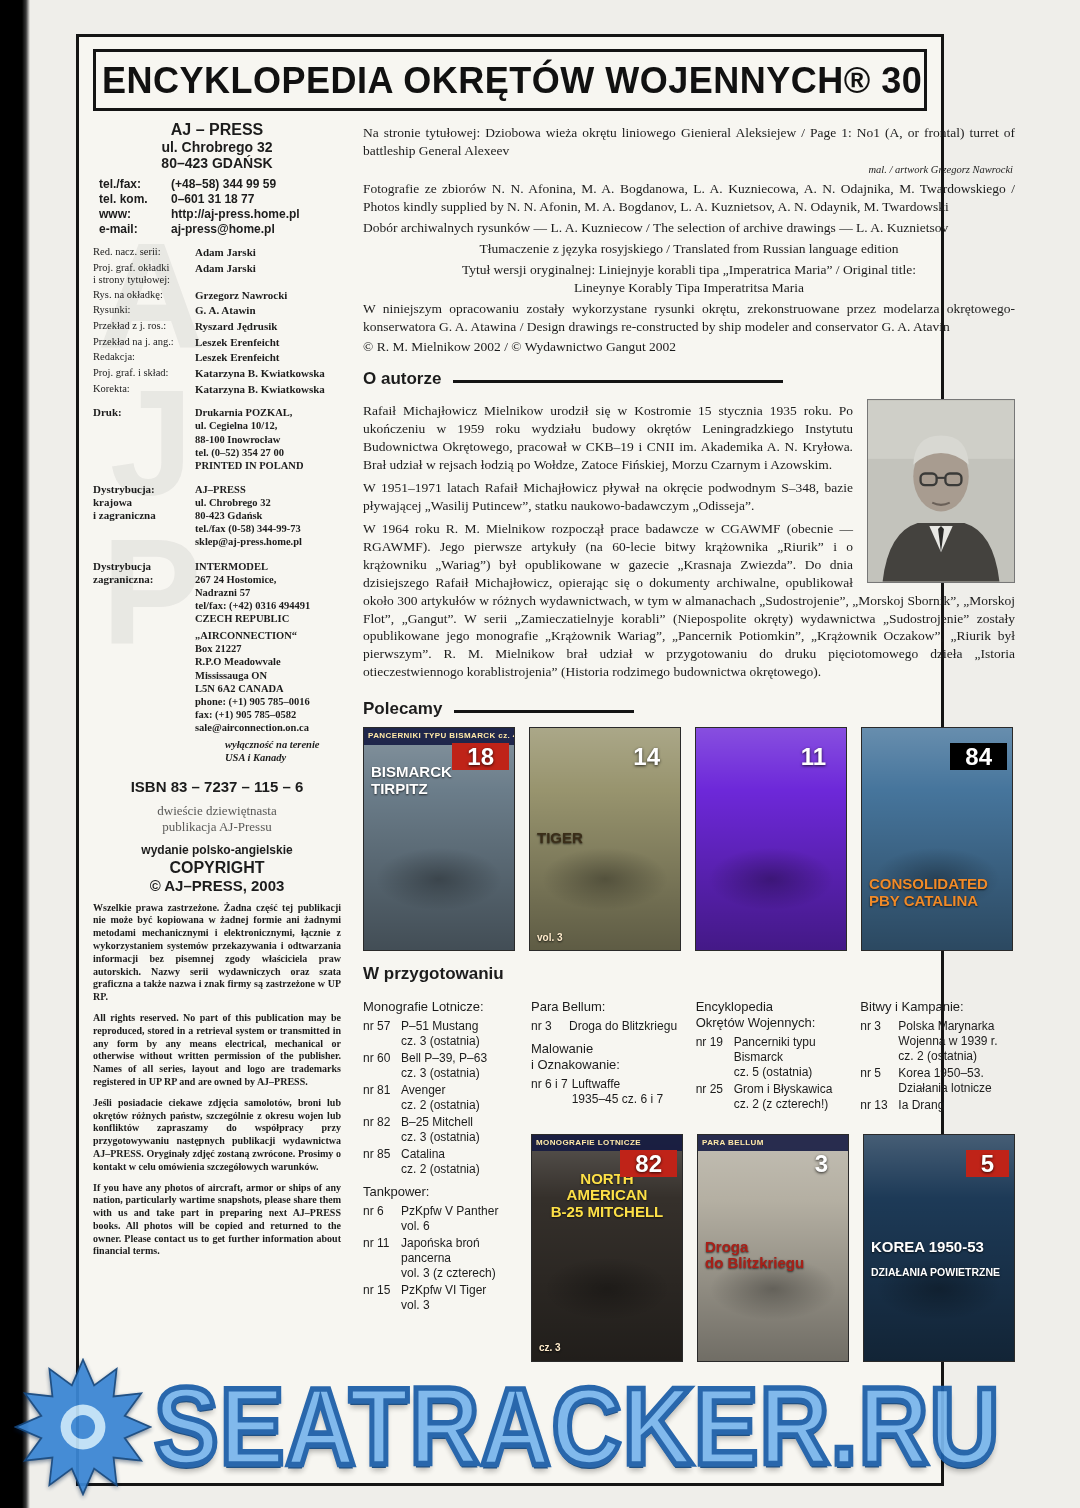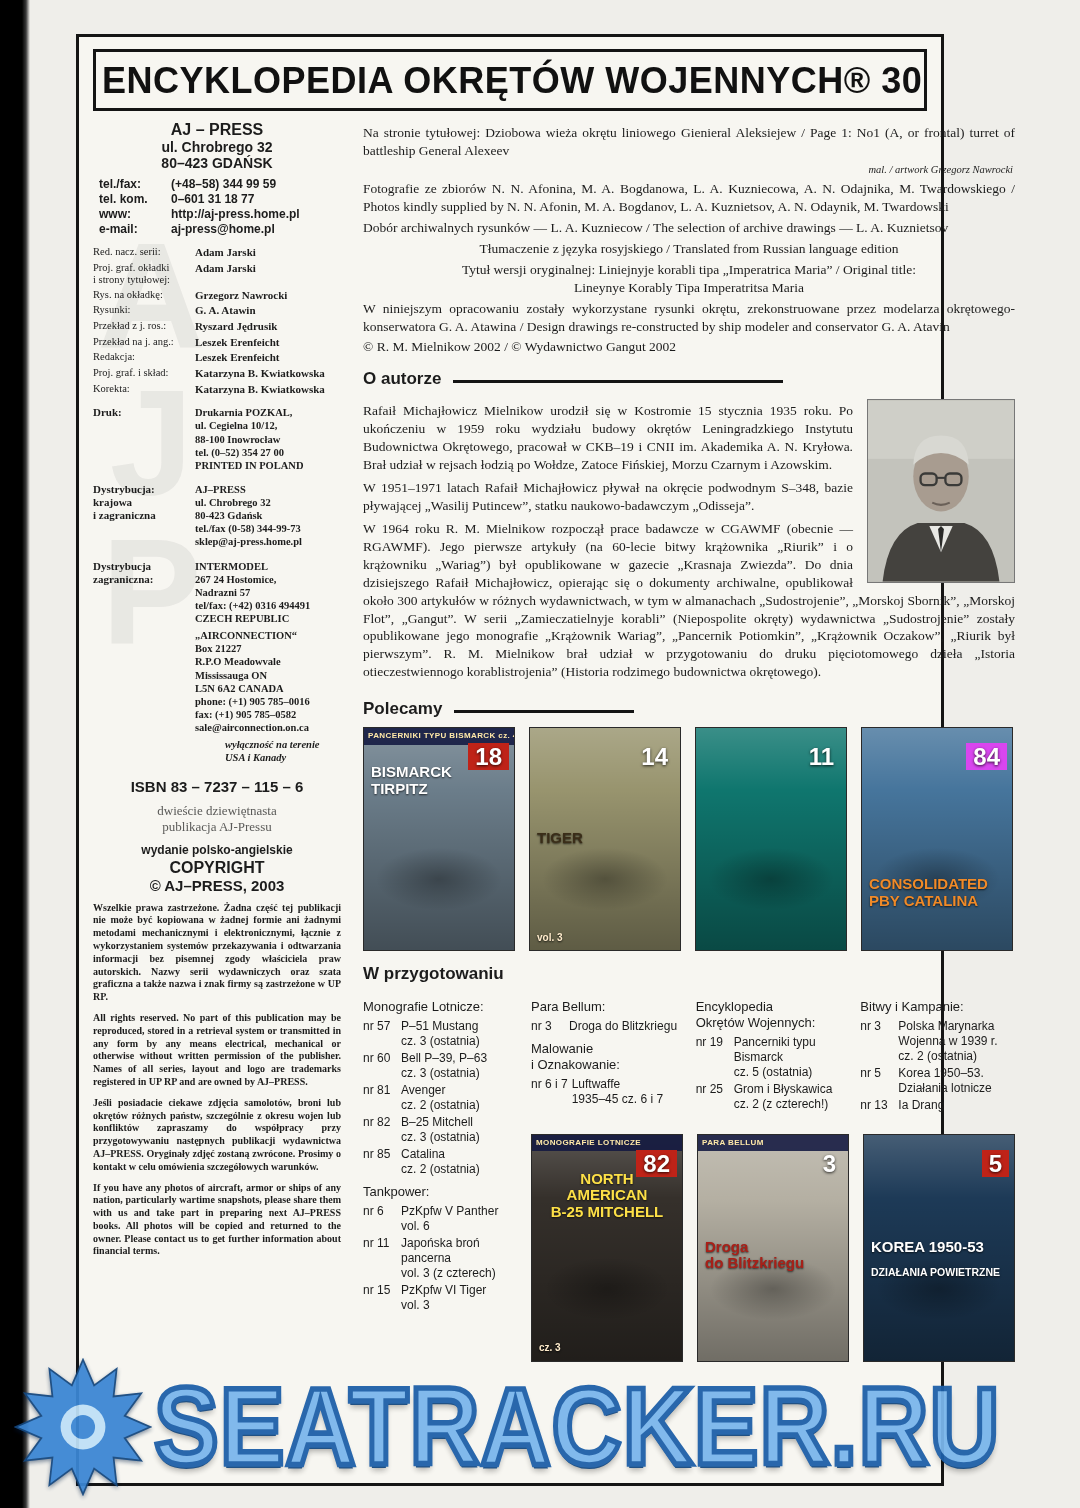--- a/index.html
+++ b/index.html
@@ -91,21 +91,21 @@
   }
   .cover-series {
     position:absolute; top:0; left:0; right:0; z-index:2;
     background:rgba(18,24,64,0.88); color:#ffe9a8;
     font-family:"Liberation Sans",sans-serif; font-size:8px; font-weight:bold;
     padding:3px 4px; letter-spacing:0.4px; white-space:nowrap; overflow:hidden;
   }
   .cover-num {
     position:absolute; top:15px; right:5px; z-index:3;
     font-family:"Liberation Sans",sans-serif; font-weight:bold; font-size:24px;
-    color:#fff; text-shadow:0 1px 3px rgba(0,0,0,0.8); padding:1px 7px; line-height:1.05;
+    color:#fff; text-shadow:0 1px 3px rgba(0,0,0,0.8); padding:1px 15px; line-height:1.05;
   }
   .cover-title {
     position:absolute; left:7px; right:7px; z-index:2;
     font-family:"Liberation Sans",sans-serif; font-weight:bold; font-size:15px;
     line-height:1.12; white-space:pre-line; color:#fff;
     text-shadow:0 1px 2px rgba(0,0,0,0.7);
   }
   .t-top { top:36px; }
   .t-mid { top:46%; }
   .t-low { top:auto; bottom:40px; }
@@ -330,28 +330,28 @@
           <div class="cover-title t-top" style="color: rgb(255, 255, 255);">BISMARCK
 TIRPITZ</div>
 
         </div>
         <div class="cover" style="background-color: rgb(152, 148, 110);">
 
           <div class="cover-num">14</div>
           <div class="cover-title t-mid" style="color: rgb(58, 45, 24);">TIGER</div>
           <div class="cover-sub">vol. 3</div>
         </div>
-        <div class="cover" style="background-color: #0f766e;">
+        <div class="cover" style="background-color: #6d28d9;">
 
           <div class="cover-num">11</div>
 
         </div>
         <div class="cover" style="background-color: rgb(70, 117, 156);">
 
-          <div class="cover-num" style="background-color: #d946ef;">84</div>
+          <div class="cover-num" style="background-color: #000000;">84</div>
           <div class="cover-title t-low" style="color: rgb(240, 138, 40);">CONSOLIDATED
 PBY CATALINA</div>
 
         </div>
       </div>
 
       <div class="section-head">
         <span class="section-title">W przygotowaniu</span>
       </div>
 

